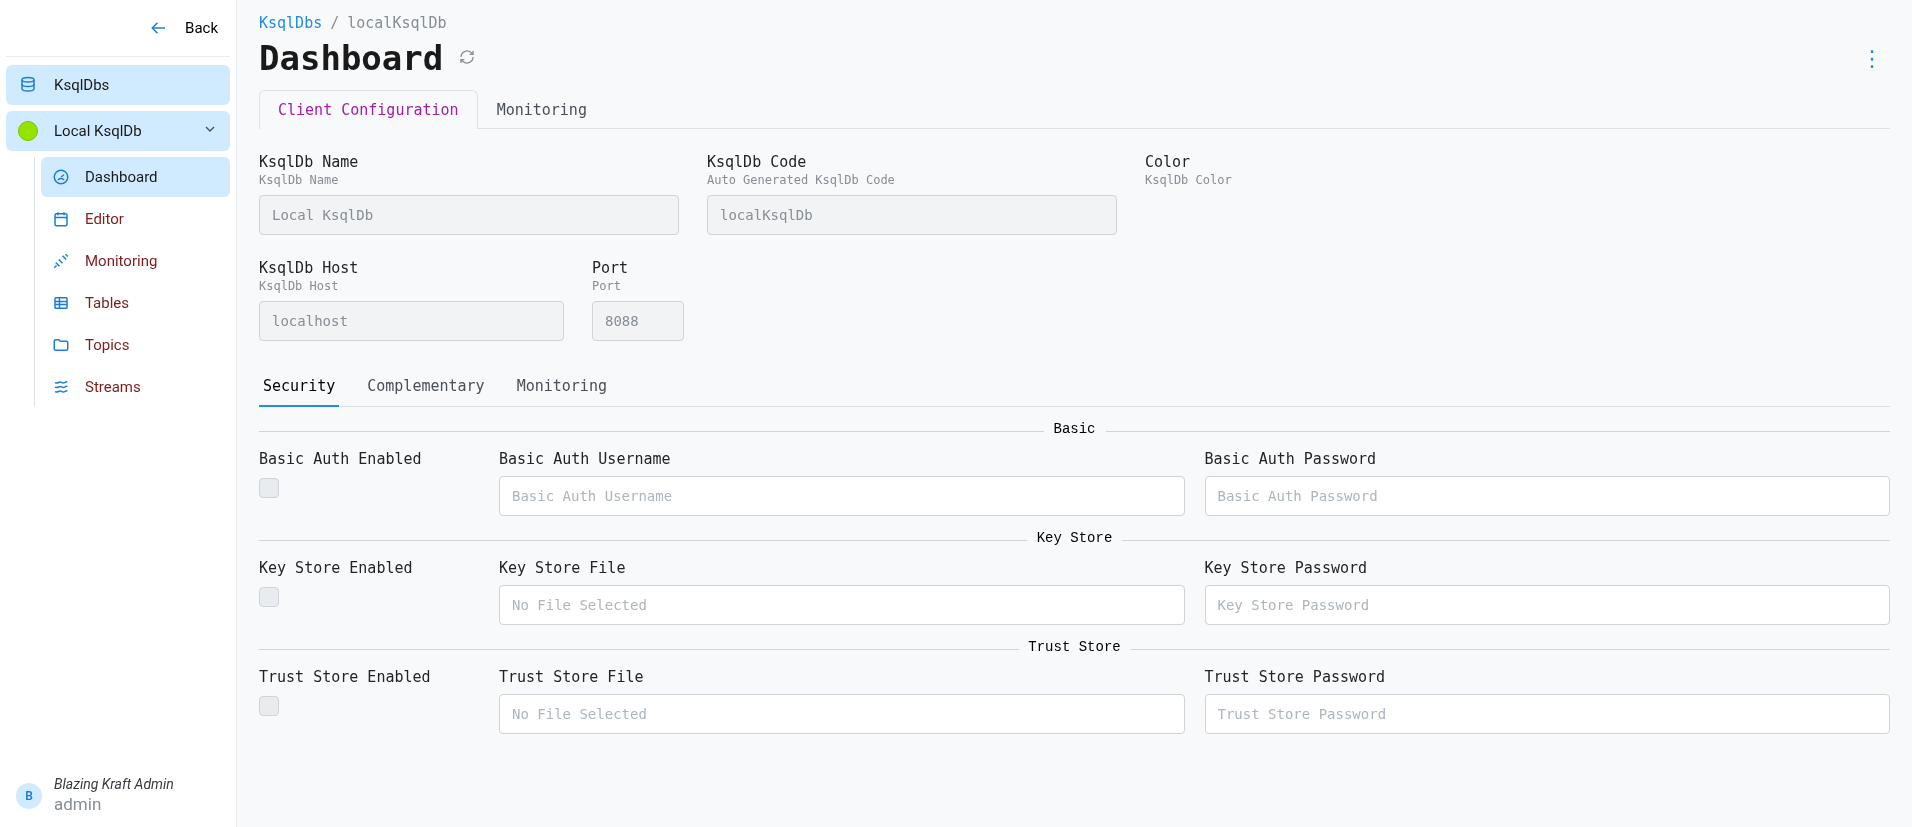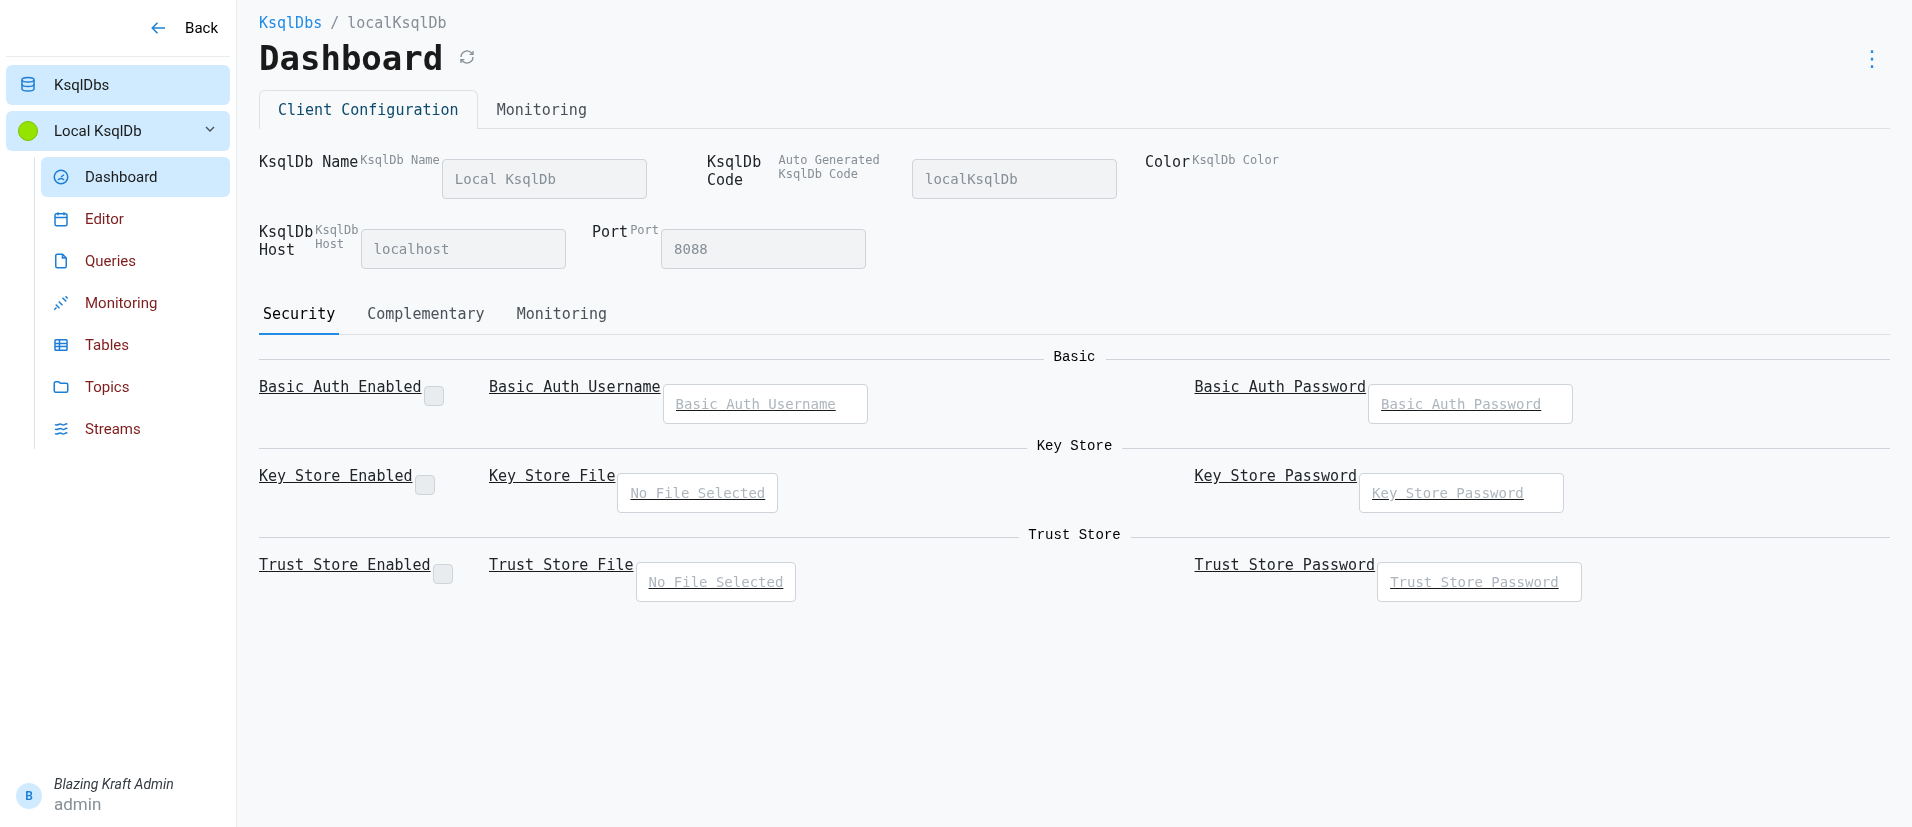--- a/index.html
+++ b/index.html
@@ -148,30 +148,30 @@
     cursor:pointer;
     border:1px solid transparent;
     border-bottom:none;
     margin-bottom:-1px;
     border-top-left-radius:6px;
     border-top-right-radius:6px;
   }
   .tab.active {
     background:#f8f9fa;
     border-color:#dee2e6;
-    color:#0c4a6e;
+    color:#a21caf;
   }
   .tab.inactive-bg { background:transparent; }
   
   .form-row {
     display:flex;
     gap:28px;
     margin-top:18px;
   }
-  .field { display:flex; flex-direction:row; gap:2px; }
+  .field { display:flex; flex-direction:column; gap:2px; }
   .field-label {
     font-family: ui-monospace, "SFMono-Regular", Menlo, monospace;
     font-size:15px; color:#212529;
   }
   .field-sub {
     font-family: ui-monospace, "SFMono-Regular", Menlo, monospace;
     font-size:12px; color:#868e96;
   }
   .input, .fileinput, .colorinput {
     margin-top:6px;
@@ -217,23 +217,22 @@
     transform:translateX(-50%);
     background:#f8f9fa;
     padding:0 10px;
     font-family: Liberation Mono, monospace;
     font-size:14px; color:#000000;
   }
   .group-line { border-top:1px solid #ced4da; }
   .group-body {
     display:grid;
     grid-template-columns: 220px 1fr 1fr;
-    gap:10px;
+    gap:20px;
     padding-top:18px;
-    text-decoration:underline;
   }
   .checkbox {
     width:20px;height:20px;border:1px solid #ced4da;border-radius:4px;
     margin-top:8px; background:#e9ecef;
   }
   .fileinput { color:#adb5bd; display:flex; align-items:center; background:#fff; }
   
   .w-420{width:420px}.w-410{width:410px}.w-305{width:305px}.w-92{width:92px}
   .flex1{flex:1}
 
@@ -286,29 +285,20 @@
       <span>Dashboard</span>
     </div>
     <div class="sidebar-item">
       <span class="sidebar-icon">
         <svg viewBox="0 0 24 24">
             <rect x="4" y="5" width="16" height="16" rx="2"></rect>
             <path d="M8 3v4M16 3v4M4 10h16"></path>
           </svg>
       </span>
       <span>Editor</span>
-    </div>
-    <div class="sidebar-item">
-      <span class="sidebar-icon">
-        <svg viewBox="0 0 24 24">
-            <path d="M14 3H7a2 2 0 0 0-2 2v14a2 2 0 0 0 2 2h10a2 2 0 0 0 2-2V8z"></path>
-            <path d="M14 3v5h5"></path>
-          </svg>
-      </span>
-      <span>Queries</span>
     </div>
     <div class="sidebar-item">
       <span class="sidebar-icon">
         <svg viewBox="0 0 24 24">
             <path d="M5 14l5 5"></path>
             <path d="M14 5l5 5"></path>
             <path d="M9 10l5 5"></path>
             <path d="M3 21l3-3"></path>
             <path d="M18 3l3 3"></path>
           </svg>

